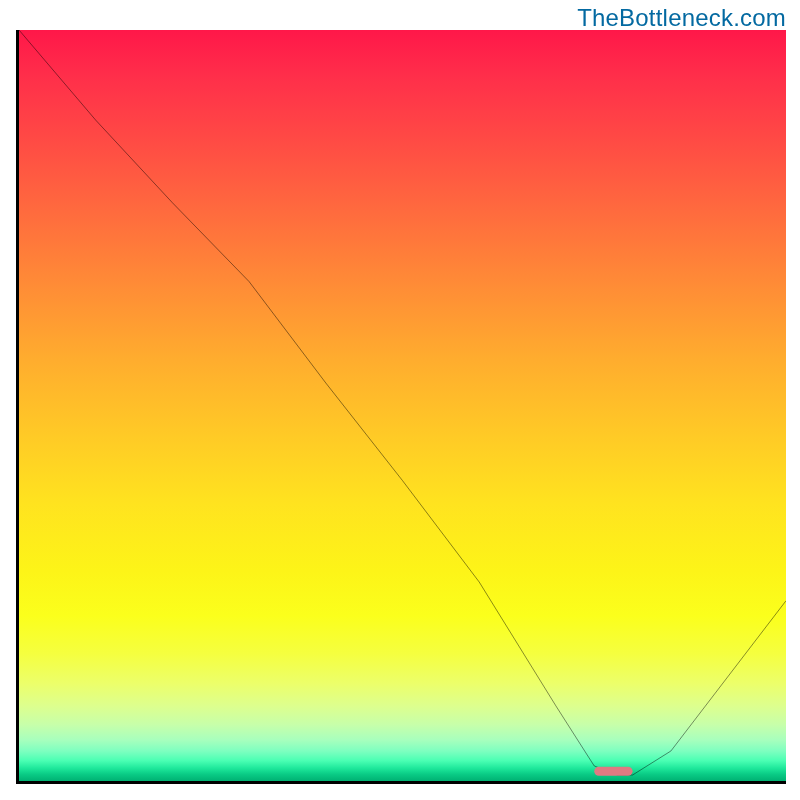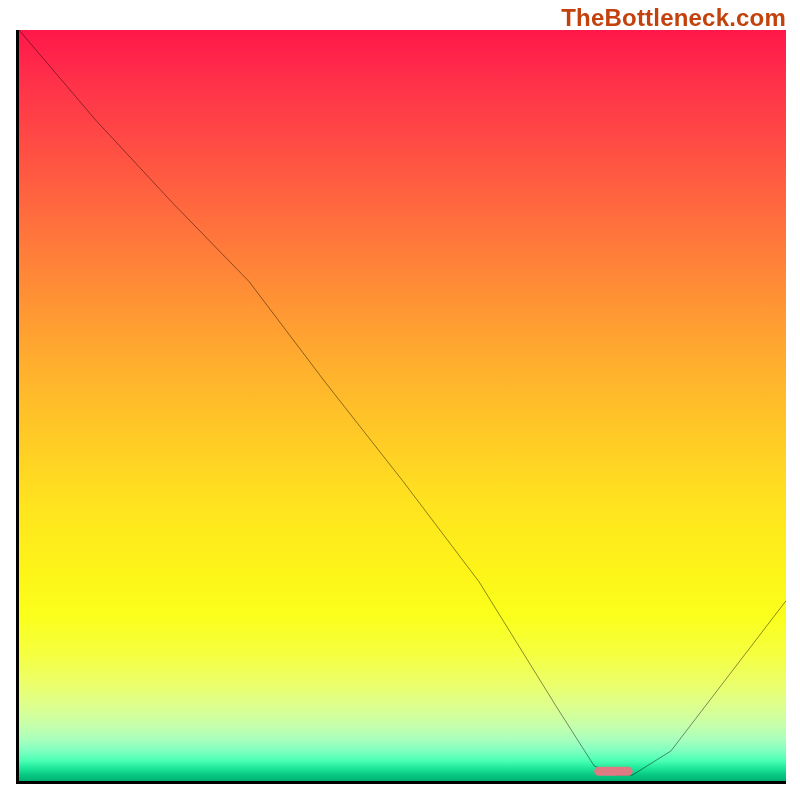--- a/index.html
+++ b/index.html
@@ -8,23 +8,23 @@
     width: 800px;
     height: 800px;
     position: relative;
     font-family: Arial, Helvetica, sans-serif;
     background: #fff;
   }
   .watermark {
     position: absolute;
     top: 4px;
     right: 14px;
-    color: #c2410c;
+    color: #0369a1;
     font-size: 24px;
-    font-weight: 700;
+    font-weight: 400;
     letter-spacing: 0.2px;
   }
   .plot {
     position: absolute;
     left: 16px;
     top: 30px;
     width: 770px;
     height: 754px;
     border-left: 3px solid #000;
     border-bottom: 3px solid #000;

